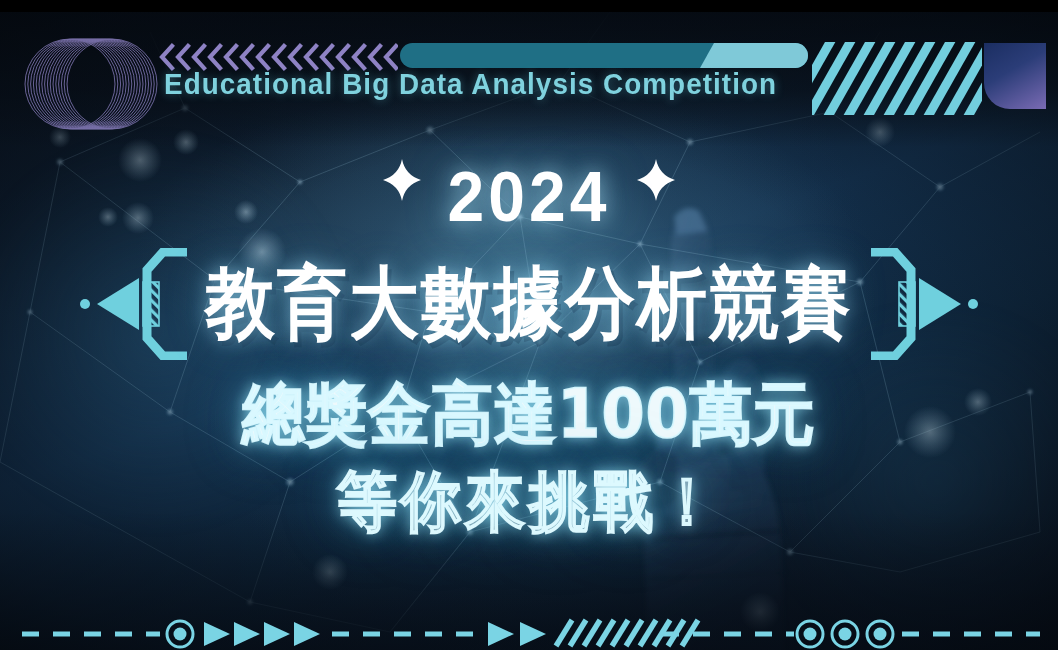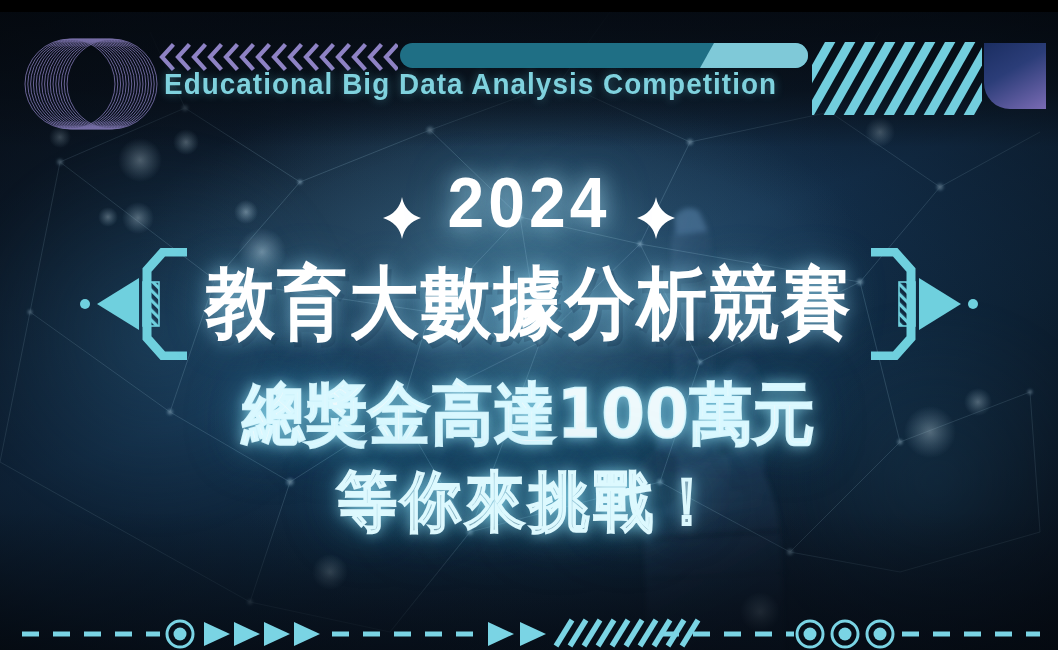--- a/index.html
+++ b/index.html
@@ -76,21 +76,21 @@
     color:#7fd2de;
     transform:scaleX(.96);
     transform-origin:left center;
     white-space:nowrap;
     text-shadow:0 0 10px rgba(90,190,210,.45);
   }
 
   
   .year-row{
     position:absolute;left:0;top:146px;width:1058px;height:82px;
-    display:flex;align-items:flex-end;justify-content:center;gap:26px;
+    display:flex;align-items:flex-start;justify-content:center;gap:26px;
   }
   .year-text{
     font-family:"Liberation Sans","DejaVu Sans",sans-serif;
     font-size:66px;font-weight:700;
     letter-spacing:4px;
     color:#ffffff;
     transform:scaleY(1.08);
     text-shadow:0 0 22px rgba(170,225,245,.72),0 0 46px rgba(110,190,220,.40);
   }
 

